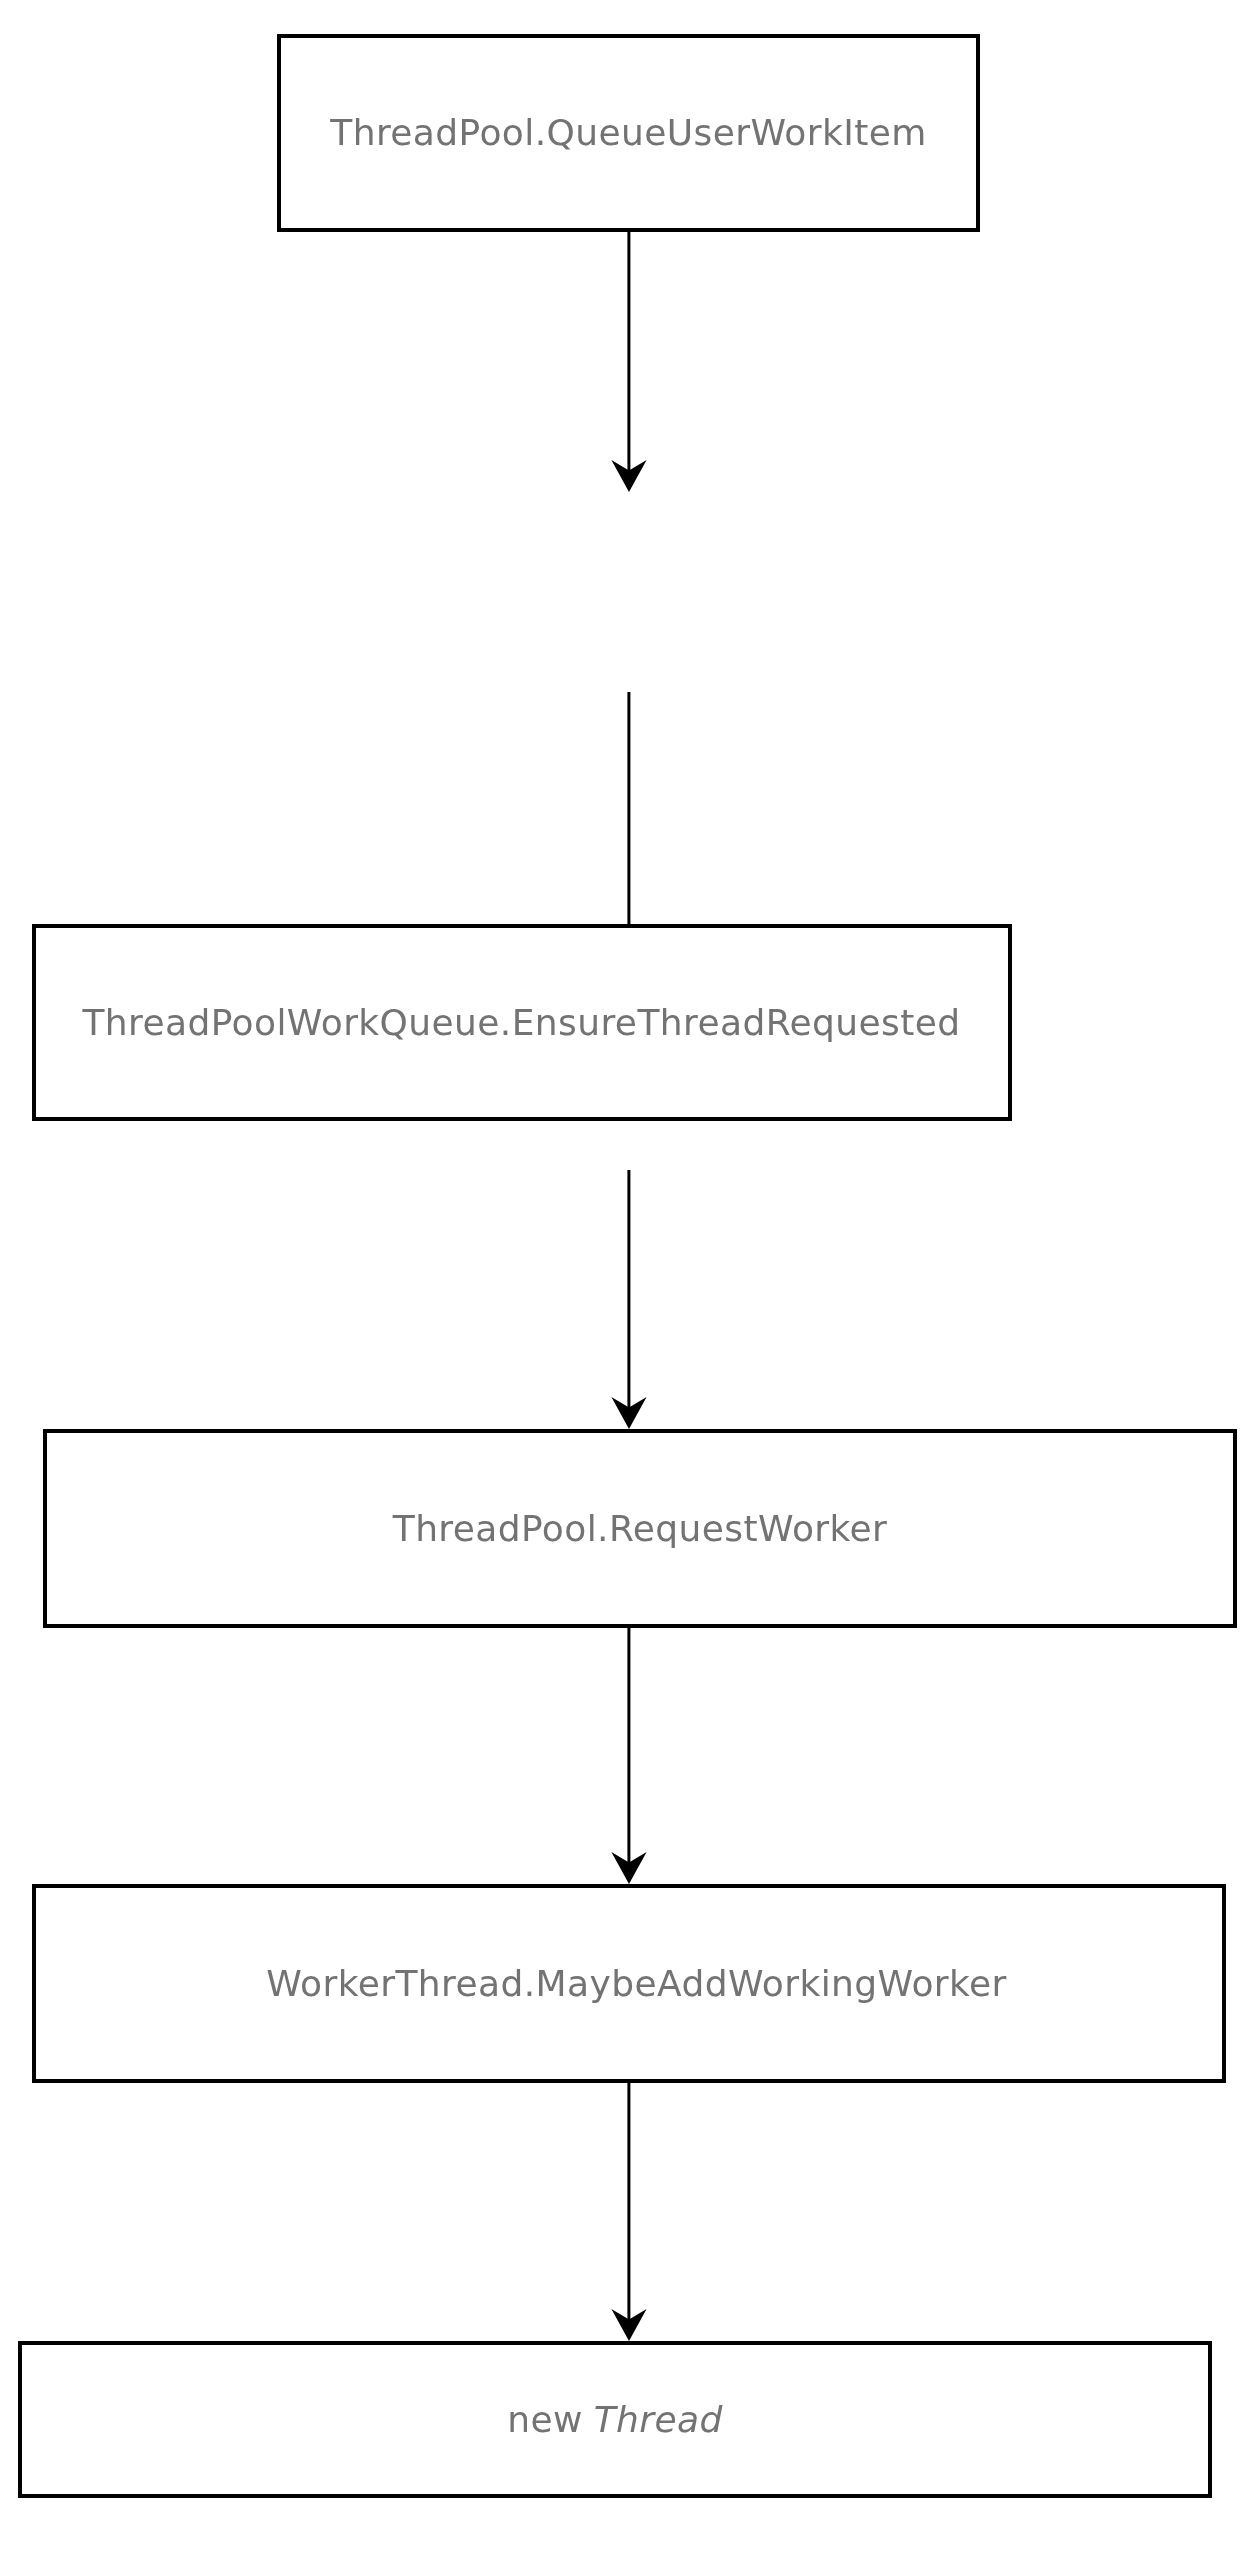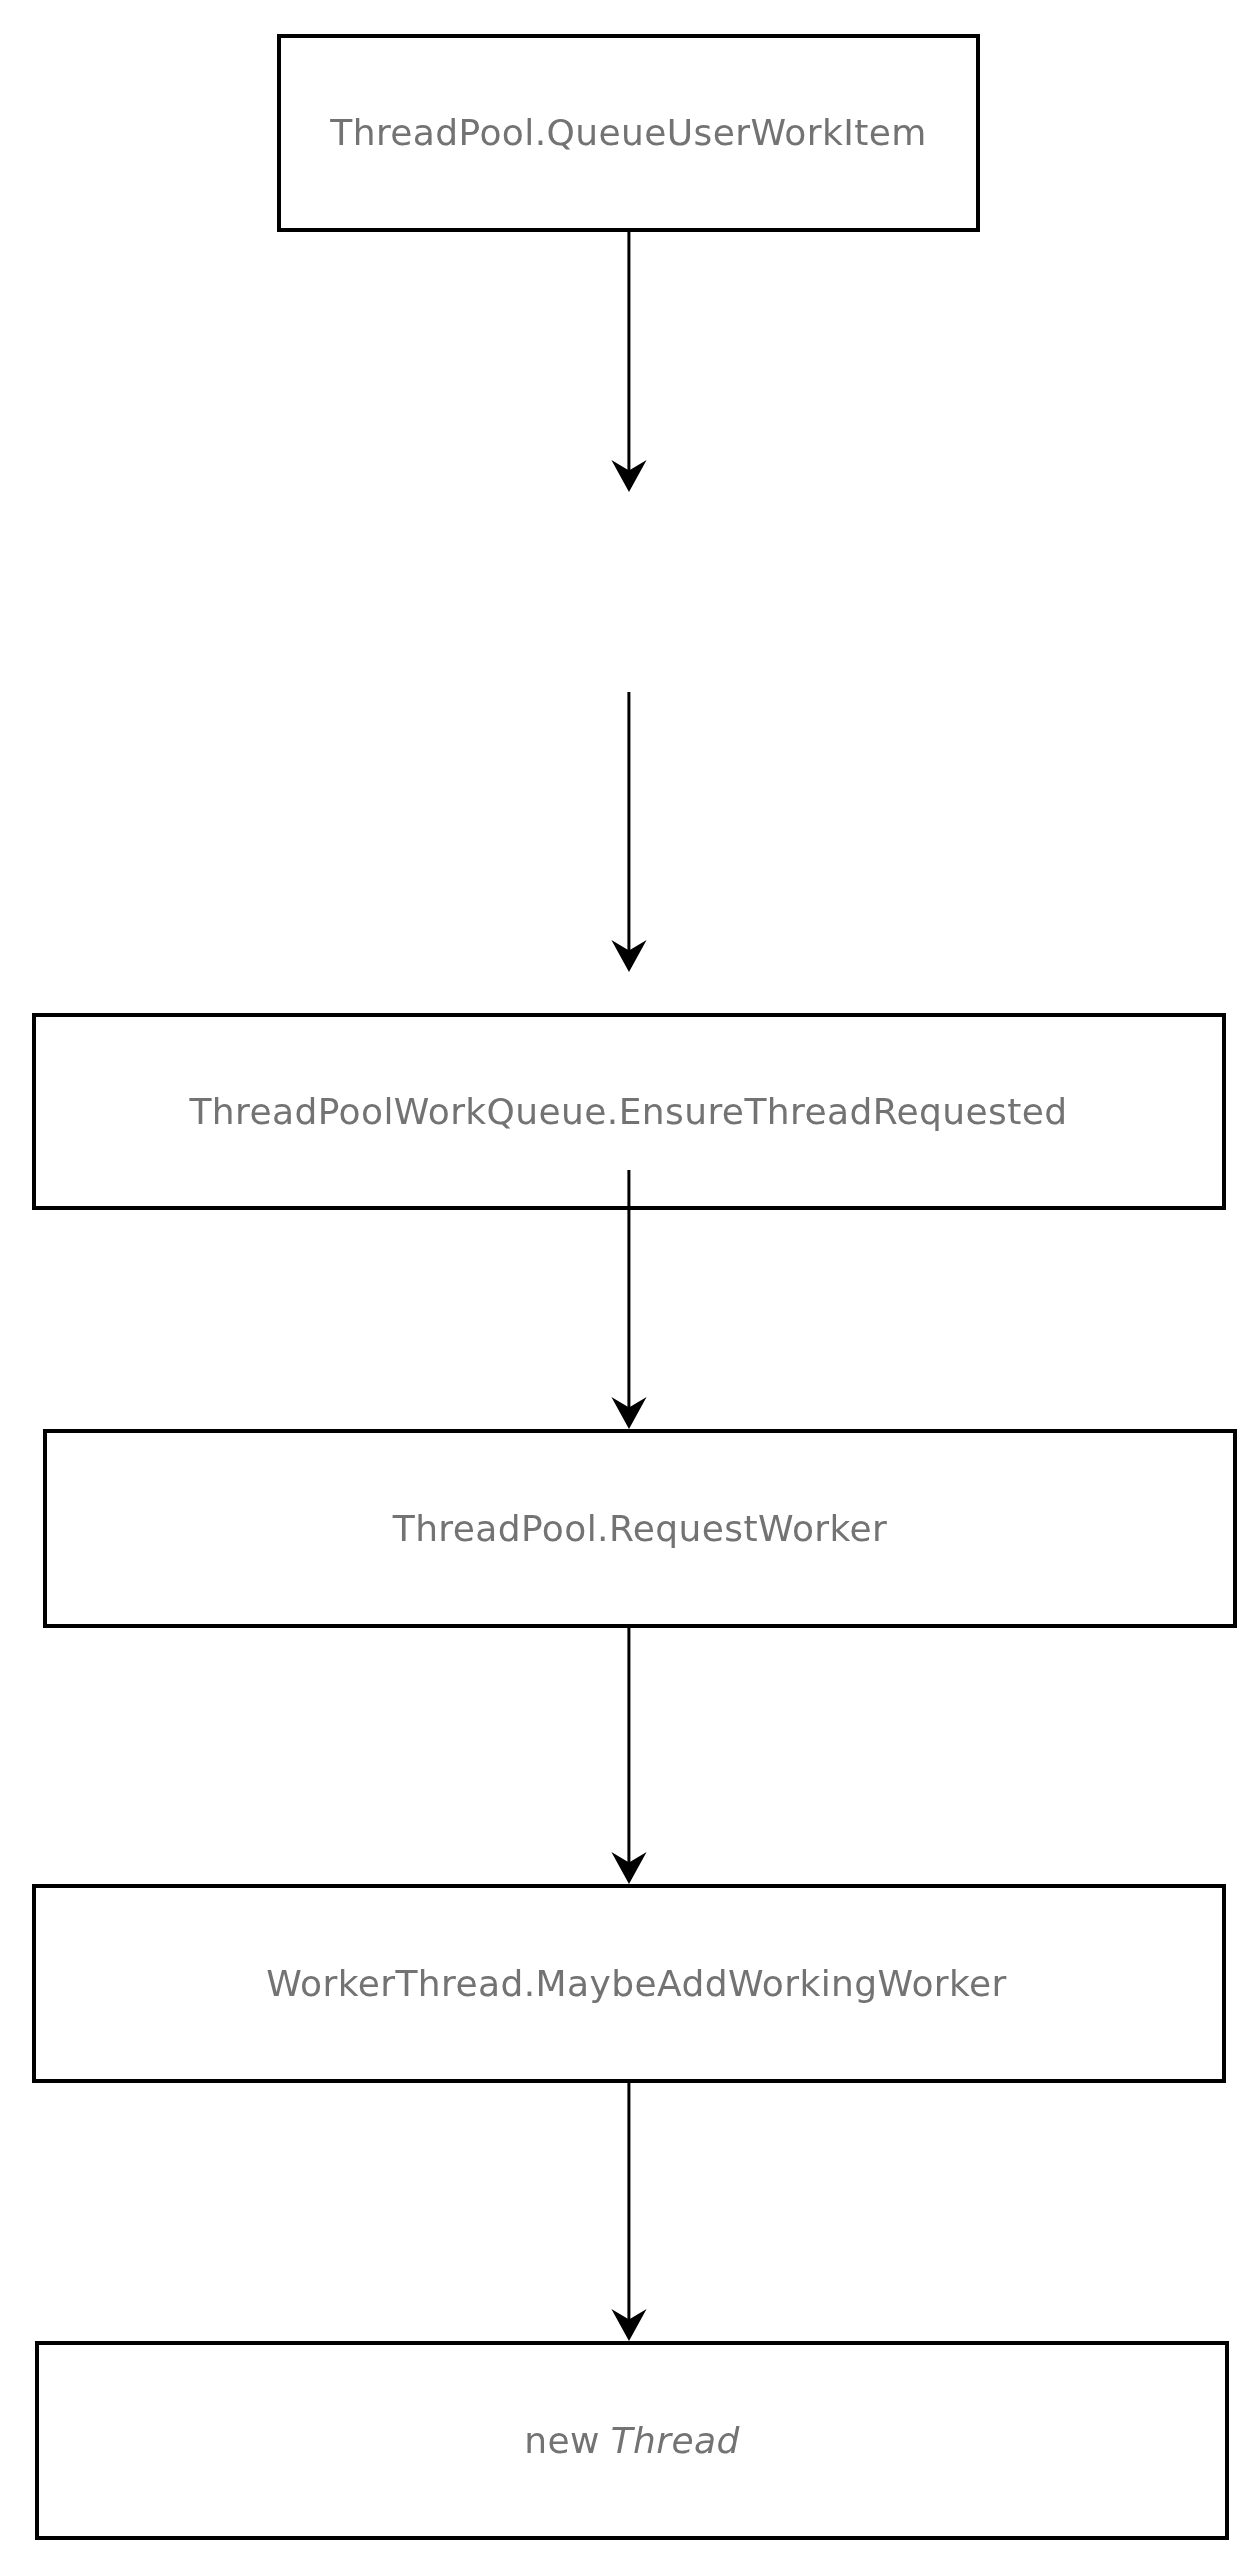--- a/index.html
+++ b/index.html
@@ -26,24 +26,24 @@
     text-align: center;
     font-size: 36px;
     color: #737373;
     letter-spacing: 0.4px;
     line-height: 1.2;
   }
   
   .node-0 { left: 277px; top: 34px;   width: 703px;  height: 198px; }
   .node-1 { left: 276px; top: 492px;  width: 705px;  height: 200px; }
   
-  .node-2 { left: 31.5px;  top: 1013px; width: 1194px; height: 197px; }
+  .node-2 { left: 31.5px;  top: 924px; width: 980px; height: 197px; }
   .node-3 { left: 43px;  top: 1429px; width: 1194px; height: 199px; }
   .node-4 { left: 31.5px;  top: 1884px; width: 1194px; height: 199px; padding-left: 16px; }
-  .node-5 { left: 35px;  top: 2341px; width: 1194px; height: 199px; }
+  .node-5 { left: 18px;  top: 2341px; width: 1194px; height: 157px; }
 
   .label-prefix { font-style: normal; margin-right: 0.3em; }
   .label-emphasis { font-style: italic; }
 
   .arrow {
     position: absolute;
     width: 36px;
   }
   .arrow-0 { left: 611px; top: 232px;  height: 260px; }
   .arrow-1 { left: 611px; top: 692px;  height: 280px; }

